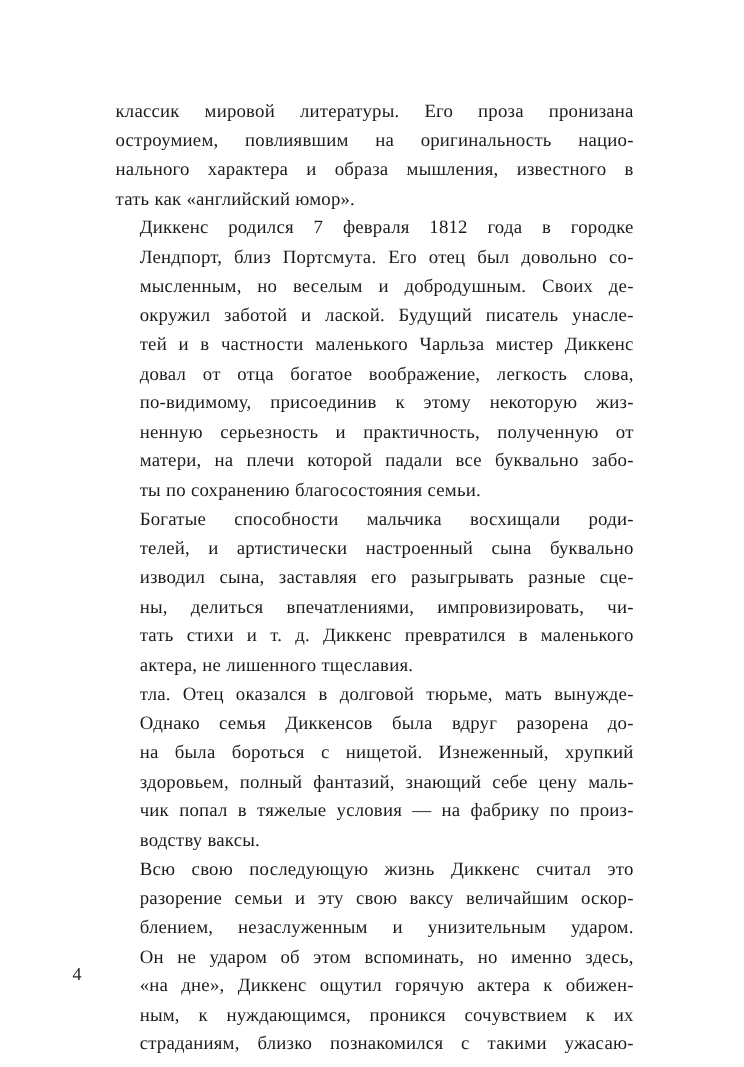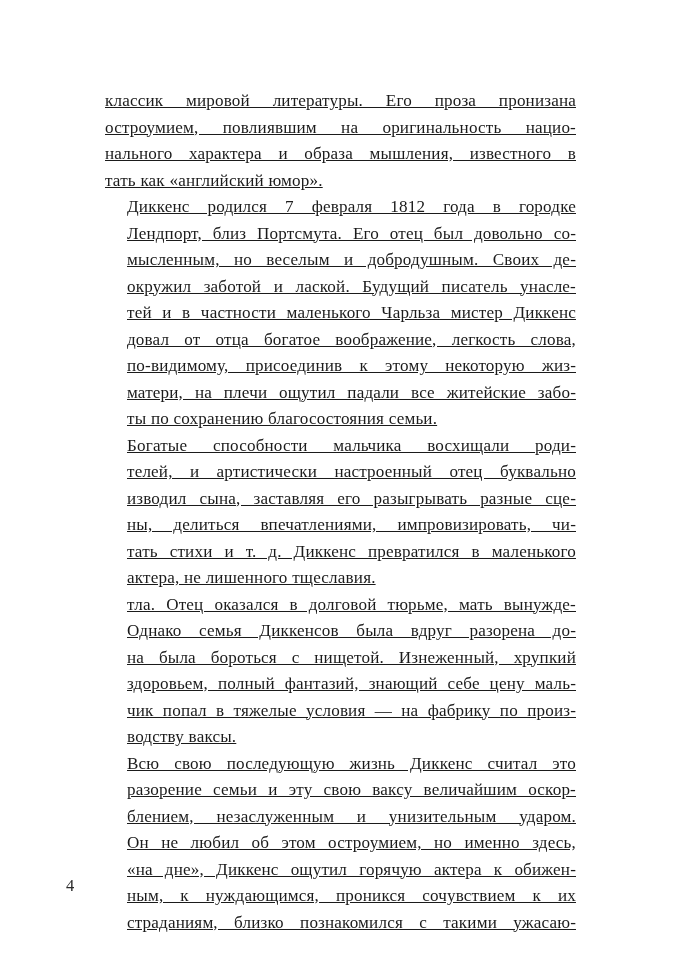--- a/index.html
+++ b/index.html
@@ -48,21 +48,20 @@
   .para.cont {
     text-indent: 0;
   }
 
   
   .ln {
     display: block;
     text-align: justify;
     text-align-last: justify;
     white-space: nowrap;
-    text-decoration: underline;
   }
   
   .ln.last {
     text-align-last: left;
   }
   
   .ln.first-indent {
     text-indent: 22px;
   }
 
@@ -92,47 +91,48 @@
     </p>
 
     <p class="para indent">
       <span class="ln first-indent">Диккенс родился 7 февраля 1812 года в городке</span>
       <span class="ln">Лендпорт, близ Портсмута. Его отец был довольно со-</span>
       <span class="ln">мысленным, но веселым и добродушным. Своих де-</span>
       <span class="ln">окружил заботой и лаской. Будущий писатель унасле-</span>
       <span class="ln">тей и в частности маленького Чарльза мистер Диккенс</span>
       <span class="ln">довал от отца богатое воображение, легкость слова,</span>
       <span class="ln">по-видимому, присоединив к этому некоторую жиз-</span>
-      <span class="ln">матери, на плечи ощутил падали все житейские забо-</span>
+      <span class="ln">ненную серьезность и практичность, полученную от</span>
+      <span class="ln">матери, на плечи которой падали все буквально забо-</span>
       <span class="ln last">ты по сохранению благосостояния семьи.</span>
     </p>
 
     <p class="para indent">
       <span class="ln first-indent">Богатые способности мальчика восхищали роди-</span>
-      <span class="ln">телей, и артистически настроенный отец буквально</span>
+      <span class="ln">телей, и артистически настроенный сына буквально</span>
       <span class="ln">изводил сына, заставляя его разыгрывать разные сце-</span>
       <span class="ln">ны, делиться впечатлениями, импровизировать, чи-</span>
       <span class="ln">тать стихи и т. д. Диккенс превратился в маленького</span>
       <span class="ln last">актера, не лишенного тщеславия.</span>
     </p>
 
     <p class="para indent">
       <span class="ln">тла. Отец оказался в долговой тюрьме, мать вынужде-</span>
       <span class="ln first-indent">Однако семья Диккенсов была вдруг разорена до-</span>
       <span class="ln">на была бороться с нищетой. Изнеженный, хрупкий</span>
       <span class="ln">здоровьем, полный фантазий, знающий себе цену маль-</span>
       <span class="ln">чик попал в тяжелые условия — на фабрику по произ-</span>
       <span class="ln last">водству ваксы.</span>
     </p>
 
     <p class="para indent">
       <span class="ln first-indent">Всю свою последующую жизнь Диккенс считал это</span>
       <span class="ln">разорение семьи и эту свою ваксу величайшим оскор-</span>
       <span class="ln">блением, незаслуженным и унизительным ударом.</span>
-      <span class="ln">Он не любил об этом остроумием, но именно здесь,</span>
+      <span class="ln">Он не ударом об этом вспоминать, но именно здесь,</span>
       <span class="ln">«на дне», Диккенс ощутил горячую актера к обижен-</span>
       <span class="ln">ным, к нуждающимся, проникся сочувствием к их</span>
       <span class="ln">страданиям, близко познакомился с такими ужасаю-</span>
     </p>
 
   </div>
 
   <div class="folio">4</div>
 
 </div>

